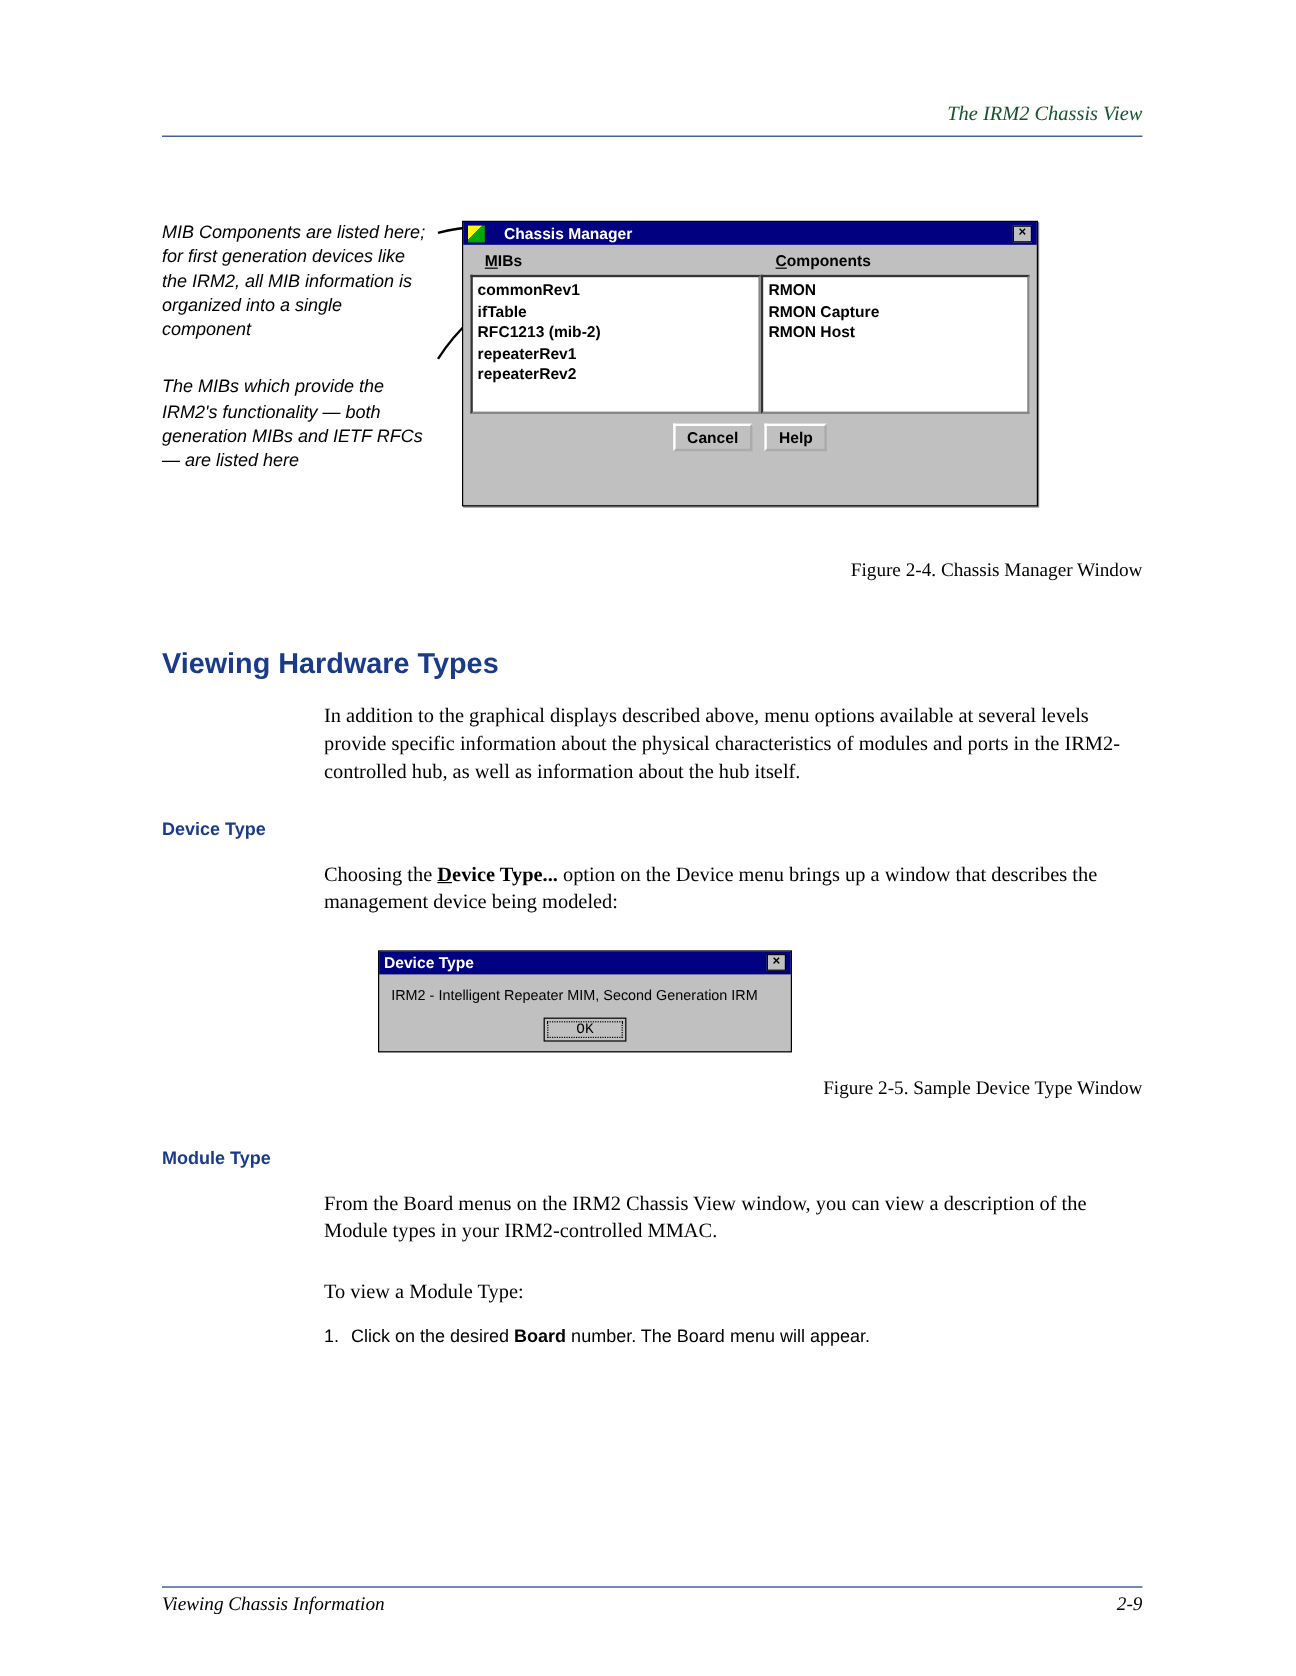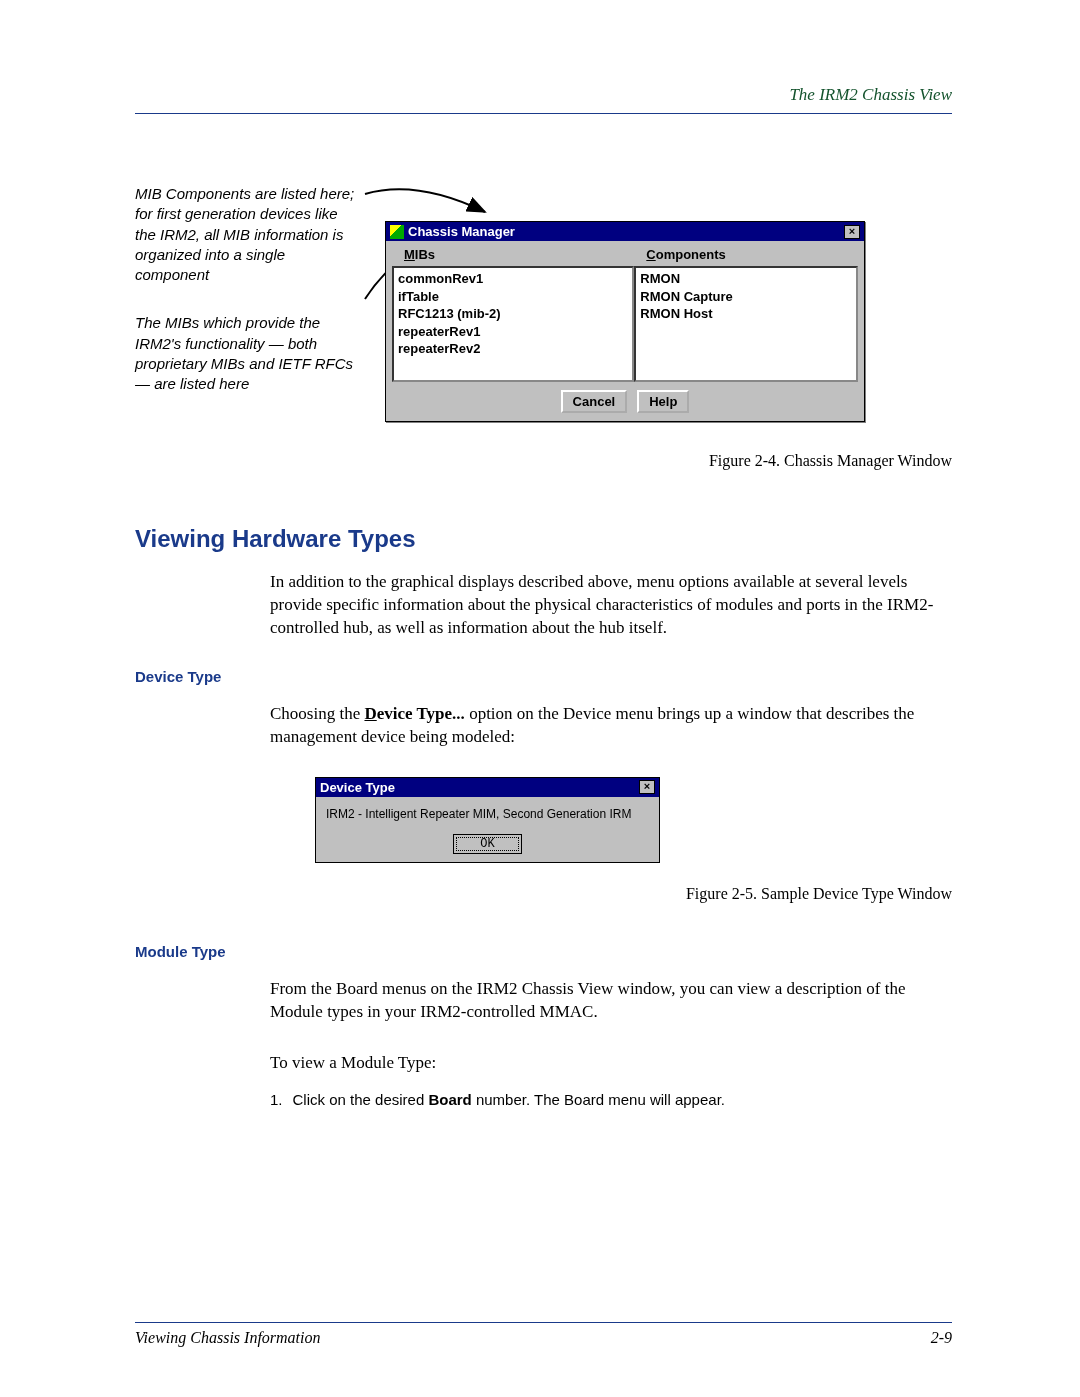--- a/index.html
+++ b/index.html
@@ -26,22 +26,21 @@
   }
   .header-rule {
     border: none;
     border-top: 1.5px solid #1a3a8a;
     margin-bottom: 70px;
   }
   .top-section {
     position: relative;
     display: flex;
     gap: 30px;
-    margin-bottom: 30px;
-    align-items: flex-end;
+    margin-bottom: 45px;
   }
   .annotations {
     width: 220px;
     font-style: italic;
     font-family: Arial, Helvetica, sans-serif;
     font-size: 15px;
     line-height: 1.35;
   }
   .annotation-block { margin-bottom: 28px; }
   .chassis-window {
@@ -55,21 +54,21 @@
     background: #000080;
     color: #fff;
     font-family: Arial, sans-serif;
     font-weight: bold;
     font-size: 13px;
     padding: 2px 4px;
     display: flex;
     align-items: center;
     justify-content: space-between;
   }
-  .titlebar-left { display: flex; align-items: center; gap: 4px; }
+  .titlebar-left { display: flex; align-items: center; gap: 16px; }
   .titlebar-icon {
     width: 14px; height: 14px;
     background: linear-gradient(135deg, #ff0 0%, #ff0 40%, #0a0 40%, #0a0 100%);
     display: inline-block;
   }
   .close-box {
     width: 16px; height: 14px;
     background: #c0c0c0;
     border: 1px solid #000;
     font-family: Arial, sans-serif;
@@ -223,21 +222,21 @@
 </head>
 <body>
 
 <div class="page">
   <div class="header-right">The IRM2 Chassis View</div>
   <hr class="header-rule">
 
   <div class="top-section">
     <div class="annotations">
       <div class="annotation-block">MIB Components are listed here; for first generation devices like the IRM2, all MIB information is organized into a single component</div>
-      <div class="annotation-block">The MIBs which provide the IRM2's functionality — both proprietary MIBs and IETF RFCs — are listed here</div>
+      <div class="annotation-block">The MIBs which provide the IRM2's functionality — both generation MIBs and IETF RFCs — are listed here</div>
     </div>
 
     <svg class="arrow-svg" width="140" height="180">
       <defs>
         <marker id="arrowhead" markerWidth="10" markerHeight="8" refX="9" refY="4" orient="auto">
           <polygon points="0 0, 10 4, 0 8" fill="#000"></polygon>
         </marker>
       </defs>
       <path d="M 8 20 Q 60 5, 128 38" stroke="#000" stroke-width="2" fill="none" marker-end="url(#arrowhead)"></path>
       <path d="M 8 125 Q 50 60, 128 58" stroke="#000" stroke-width="2" fill="none" marker-end="url(#arrowhead)"></path>

